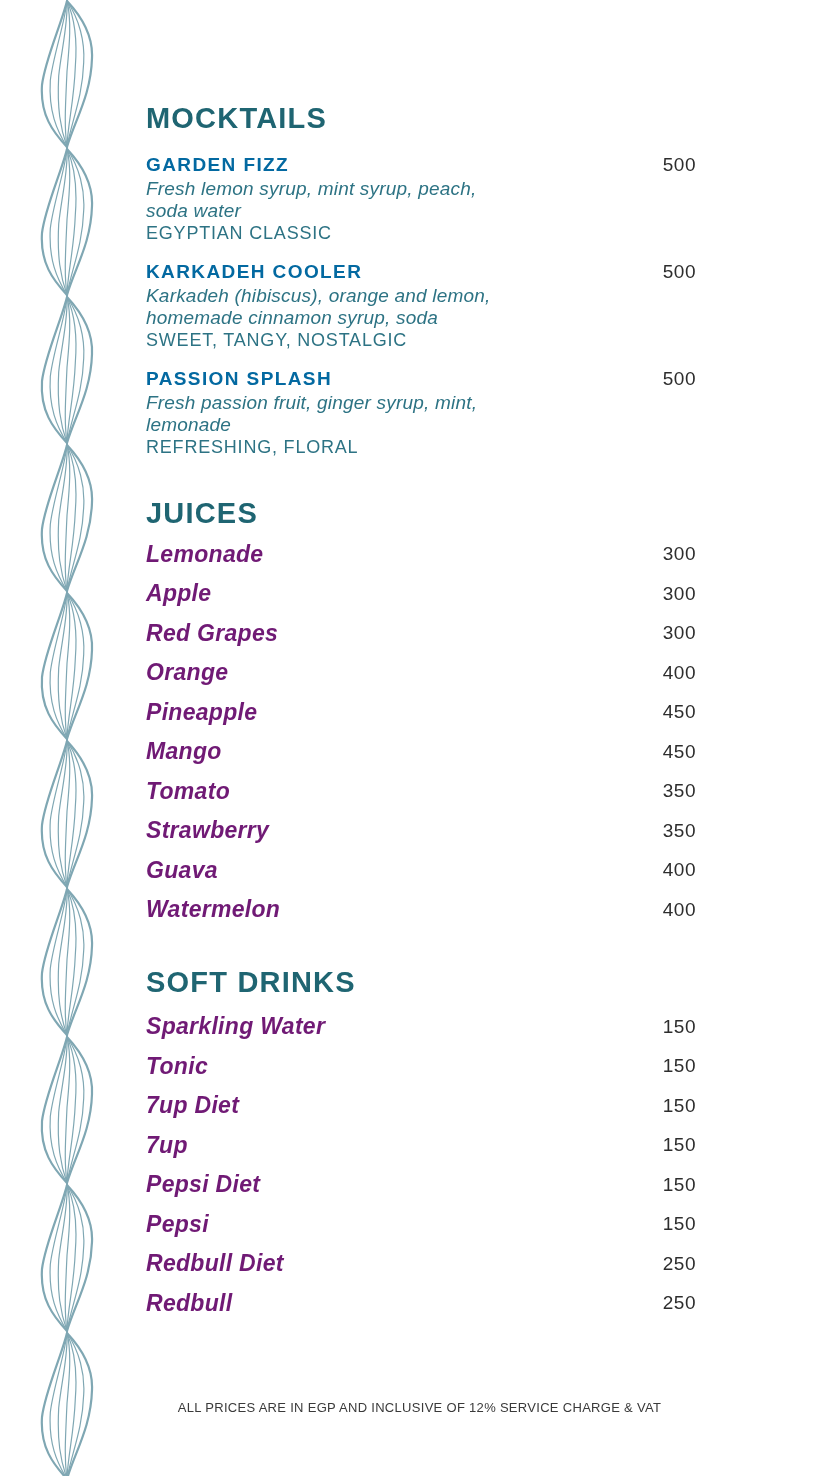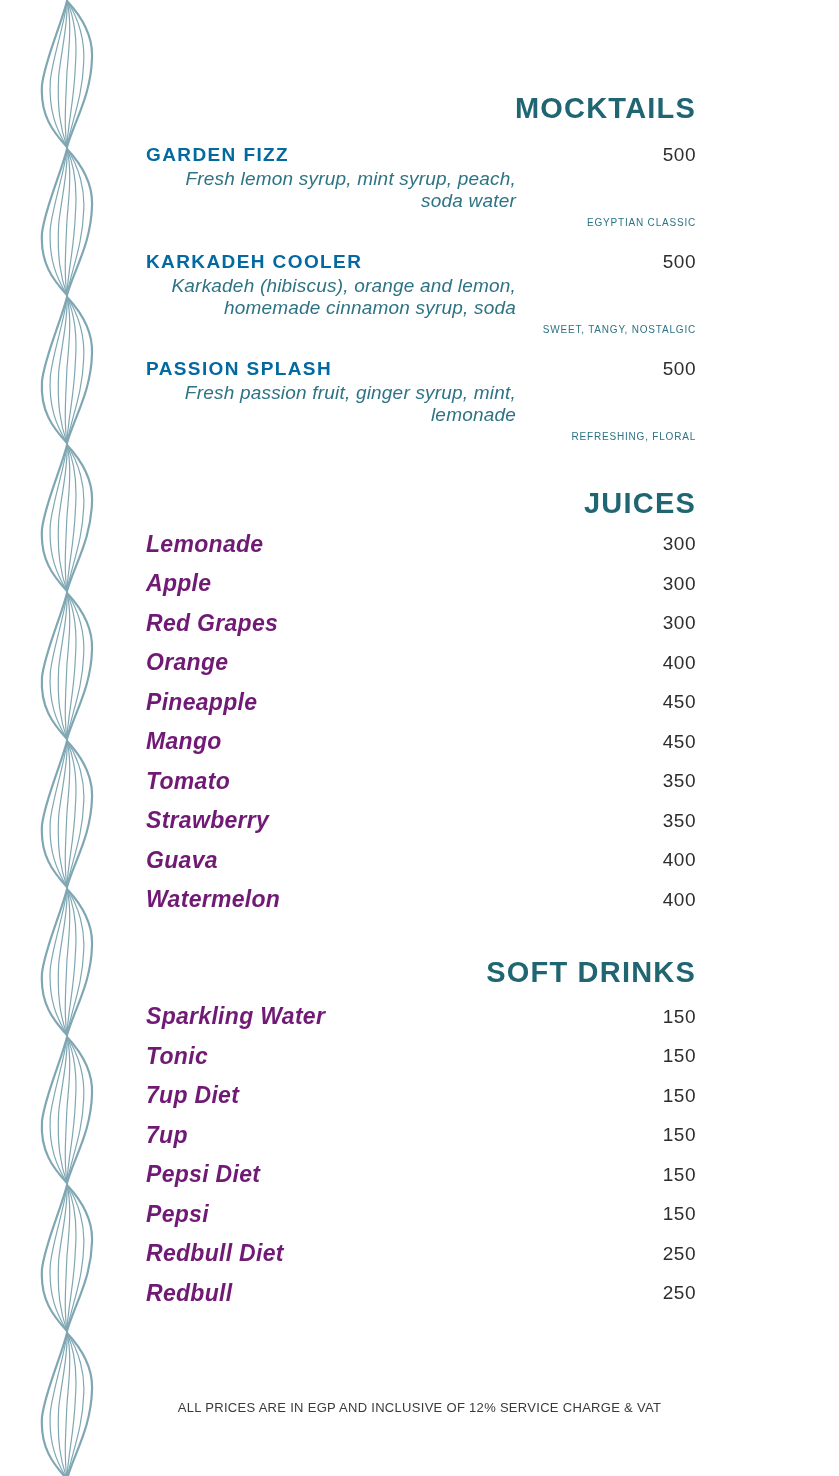--- a/index.html
+++ b/index.html
@@ -14,23 +14,22 @@
 
   
   .wave {
     position:absolute; left:38px; top:0;
     width:58px; height:1480px;
     pointer-events:none;
   }
 
   
   .menu {
-    position:absolute; left:146px; top:8px;
+    position:absolute; left:146px; top:18px;
     width:550px;
-    text-align:right;
   }
 
   .section-title {
     font-size:29px; line-height:32px;
     font-weight:700; letter-spacing:1.2px;
     color:#1F6572;
     margin:0;
   }
   #title-mocktails { margin-top:84px; }
   #title-juices    { margin-top:42px; margin-bottom:5.5px; }
@@ -52,21 +51,21 @@
   }
   .mock-desc {
     margin-top:2px;
     max-width:370px;
     font-size:19px; font-style:italic; line-height:22px;
     letter-spacing:0.2px;
     color:#2D7384;
   }
   .mock-tag {
     margin-top:3px;
-    font-size:10px; line-height:16px; letter-spacing:0.8px;
+    font-size:18px; line-height:16px; letter-spacing:0.8px;
     color:#2D7384;
   }
 
   
   .row {
     height:39.5px;
     display:flex; justify-content:space-between; align-items:center;
   }
   .row-name {
     font-size:23px; font-weight:700; letter-spacing:0.3px;

